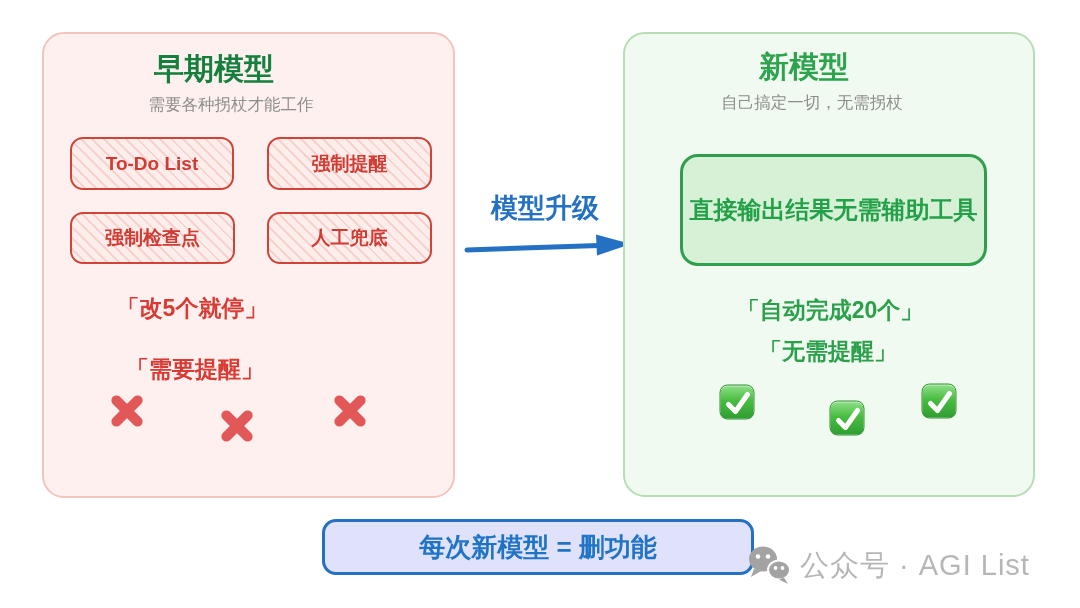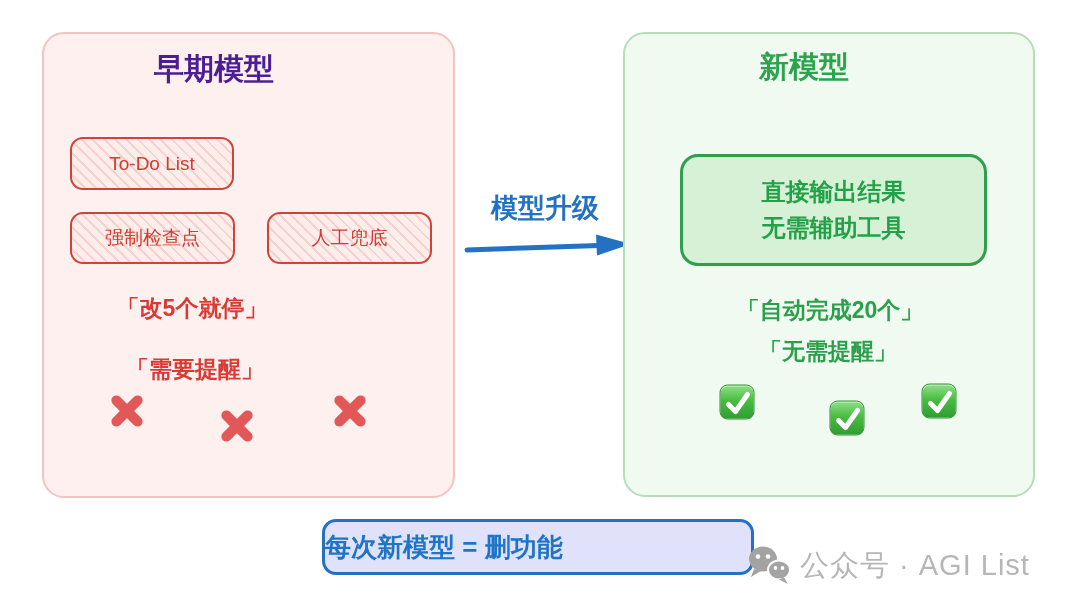--- a/index.html
+++ b/index.html
@@ -7,30 +7,30 @@
           font-family:"Liberation Sans","DejaVu Sans",sans-serif;overflow:hidden;}
   
   .abs{position:absolute;transform:translate(-50%,-50%);white-space:nowrap;}
   .absl{position:absolute;transform:translate(0,-50%);white-space:nowrap;}
 
   
   .panel{position:absolute;border-radius:22px;box-sizing:border-box;}
   .panel-left{left:42px;top:32px;width:413px;height:466px;background:#fdf0ee;border:2px solid #f3c3bf;}
   .panel-right{left:623px;top:32px;width:412px;height:465px;background:#f1faf0;border:2px solid #b7ddb7;}
 
-  .title-red{font-size:30px;font-weight:700;color:#4c1d95;}
+  .title-red{font-size:30px;font-weight:700;color:#15803d;}
   .title-green{font-size:30px;font-weight:700;color:#2ca44d;}
   .subtitle{font-size:16.5px;color:#8d8d8d;}
 
   
   .hatch-box{position:absolute;box-sizing:border-box;border:2.5px solid #cf4338;border-radius:13px;
     background-color:#fdedeb;
     background-image:repeating-linear-gradient(45deg,rgba(217,84,74,0.18) 0,rgba(217,84,74,0.18) 2px,transparent 2px,transparent 8px);
     display:flex;align-items:center;justify-content:center;
-    color:#d03c33;font-size:19px;font-weight:400;}
+    color:#d03c33;font-size:19px;font-weight:700;}
 
   .quote-red{font-size:23px;font-weight:600;color:#d93a33;}
   .quote-green{font-size:23px;font-weight:600;color:#2aa04b;}
 
   
   .cross{position:absolute;width:44px;height:44px;transform:translate(-50%,-50%);}
   .cross::before,.cross::after{content:"";position:absolute;left:2px;top:17px;width:40px;height:10px;
     border-radius:5px;background:#e25858;}
   .cross::before{transform:rotate(45deg);}
   .cross::after{transform:rotate(-45deg);}
@@ -38,45 +38,49 @@
   
   .check{position:absolute;width:35px;height:35px;transform:translate(-50%,-50%);
     border-radius:8px;border:1px solid #2c9230;box-sizing:border-box;
     background:linear-gradient(180deg,#90e08a 0%,#49bd41 45%,#2f9e31 100%);
     box-shadow:inset 0 1px 0 rgba(255,255,255,0.55);}
   .check svg{position:absolute;left:0;top:0;}
 
   
   .result-box{position:absolute;left:55px;top:120px;width:307px;height:112px;box-sizing:border-box;
     background:#d7f1d7;border:3px solid #2f9e4d;border-radius:18px;
-    display:flex;flex-direction:column;align-items:center;justify-content:center;
+    display:flex;align-items:center;justify-content:center;
     color:#23a148;font-size:24px;font-weight:700;line-height:36px;}
 
   
   .arrow-label{font-size:27px;font-weight:700;color:#2471c3;}
 
   
   .conclusion{position:absolute;left:322px;top:519px;width:432px;height:56px;box-sizing:border-box;
     background:#e0e1fb;border:3px solid #2470c2;border-radius:14px;
-    display:flex;align-items:center;justify-content:flex-start;
+    display:flex;align-items:center;justify-content:center;
     color:#1f74c6;font-size:26px;font-weight:700;}
 
   
   .watermark-text{font-size:29px;color:#b6b6b6;letter-spacing:1px;}
 </style>
 </head>
 <body>
 
 <div class="canvas">
 
   <div class="panel panel-left">
     <div class="abs title-red" style="left:170px;top:35px;">早期模型</div>
+    <div class="abs subtitle" style="left:187px;top:71px;">需要各种拐杖才能工作</div>
 
     <div class="hatch-box" style="left:26px;top:103px;width:164px;height:53px;">
       <span>To-Do List</span>
+    </div>
+    <div class="hatch-box" style="left:223px;top:103px;width:165px;height:53px;">
+      <span>强制提醒</span>
     </div>
     <div class="hatch-box" style="left:26px;top:178px;width:165px;height:52px;border-radius:13px;">
       <span>强制检查点</span>
     </div>
     <div class="hatch-box" style="left:223px;top:178px;width:165px;height:52px;">
       <span>人工兜底</span>
     </div>
 
     <div class="abs quote-red" style="left:148px;top:274px;">「改5个就停」</div>
     <div class="abs quote-red" style="left:151px;top:315px;margin-top:20px;">「需要提醒」</div>
@@ -87,20 +91,21 @@
   </div>
 
   <div class="abs arrow-label" style="left:545px;top:208px;">模型升级</div>
   <svg style="position:absolute;left:463px;top:230px;" width="172" height="30" viewBox="0 0 172 30">
     <path d="M4 20 L136 15.5" stroke="#2471c3" stroke-width="5" stroke-linecap="round" fill="none"></path>
     <polygon points="133,4.5 168,14 134,25.5" fill="#2471c3"></polygon>
   </svg>
 
   <div class="panel panel-right">
     <div class="abs title-green" style="left:179px;top:33px;">新模型</div>
+    <div class="abs subtitle" style="left:187px;top:69px;">自己搞定一切，无需拐杖</div>
 
     <div class="result-box">
       <span>直接输出结果</span>
       <span>无需辅助工具</span>
     </div>
 
     <div class="abs quote-green" style="left:205px;top:276px;">「自动完成20个」</div>
     <div class="abs quote-green" style="left:203px;top:317px;text-align:right;">「无需提醒」</div>
 
     <span class="check" style="left:112px;top:368px;">

